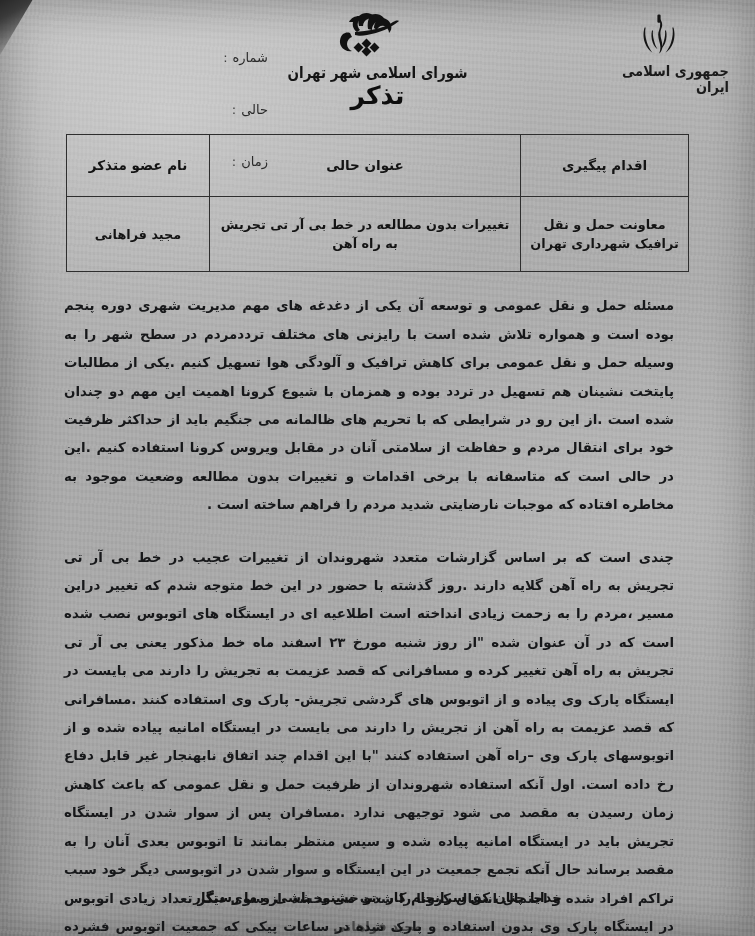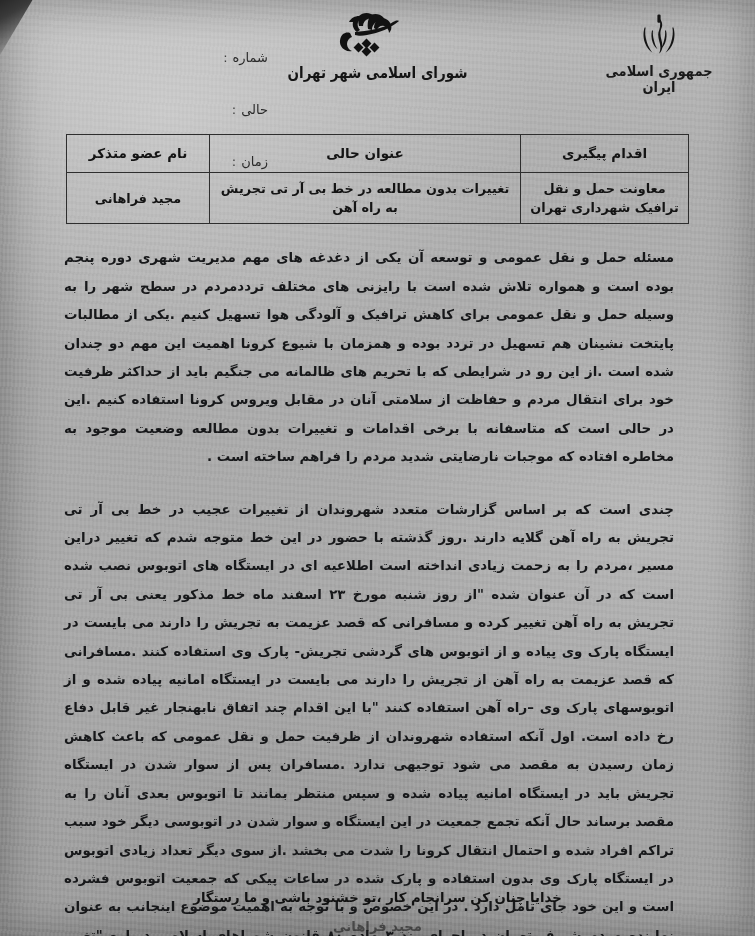--- a/index.html
+++ b/index.html
@@ -64,21 +64,21 @@
   .header {
     position: relative;
     height: 128px;
     z-index: 7;
   }
   .emblem-block {
     position: absolute;
     top: 14px;
     right: 26px;
     width: 140px;
-    text-align: center;
+    text-align: right;
   }
   .iran-emblem {
     display: block;
     margin: 0 auto 2px;
   }
   .emblem-caption {
     font-size: 13px;
     font-weight: bold;
     letter-spacing: -0.3px;
     color: #1a1a1a;
@@ -147,21 +147,21 @@
     border-collapse: collapse;
     table-layout: fixed;
   }
   table.notice-table th,
   table.notice-table td {
     border: 1.3px solid #2e2e2e;
     text-align: center;
     vertical-align: middle;
     font-weight: bold;
     color: #141414;
-    padding: 6px 4px;
+    padding: 18px 4px;
     line-height: 1.5;
   }
   table.notice-table th { font-size: 13.5px; height: 25px; }
   table.notice-table td { font-size: 12.8px; height: 34px; }
   .col-member { width: 23%; }
   .col-subject { width: 50%; }
   .col-domain  { width: 27%; }
   td.cell-subject { font-size: 13px; }
   td.cell-domain  { font-size: 11.8px; line-height: 1.55; }
 
@@ -235,20 +235,21 @@
           <path d="M63 6 c4 0 8 3 9 7 c1 3 0 6 -2 8 c0 -3 -2 -6 -5 -7 c-3 -1 -6 1 -7 4 l-3 -2 c0 -5 3 -9 8 -10 Z"></path>
           <path d="M24 22 c-3 3 -4 8 -2 12 c2 4 7 6 11 5 c-3 -1 -5 -4 -5 -7 c0 -3 2 -6 5 -7 l-2 -4 c-3 -1 -5 0 -7 1 Z"></path>
           <path d="M36 20 c12 -1 28 -3 38 -10 c2 -1 4 -2 6 -1 c-8 7 -20 12 -32 14 c-4 1 -9 1 -12 0 Z"></path>
           <rect x="44" y="28" width="7" height="7" transform="rotate(45 47.5 31.5)"></rect>
           <rect x="52" y="32" width="7" height="7" transform="rotate(45 55.5 35.5)"></rect>
           <rect x="44" y="36" width="7" height="7" transform="rotate(45 47.5 39.5)"></rect>
           <rect x="36" y="32" width="7" height="7" transform="rotate(45 39.5 35.5)"></rect>
         </g>
       </svg>
       <div class="council-caption">شورای اسلامی شهر تهران</div>
+      <div class="doc-kind">تذکر</div>
     </div>
 
     <div class="form-fields">
       <div class="form-row">
         <span class="lbl">شماره</span>
         <span class="colon">:</span>
         <span class="val"></span>
       </div>
       <div class="form-row">
         <span class="lbl">حالی</span>

